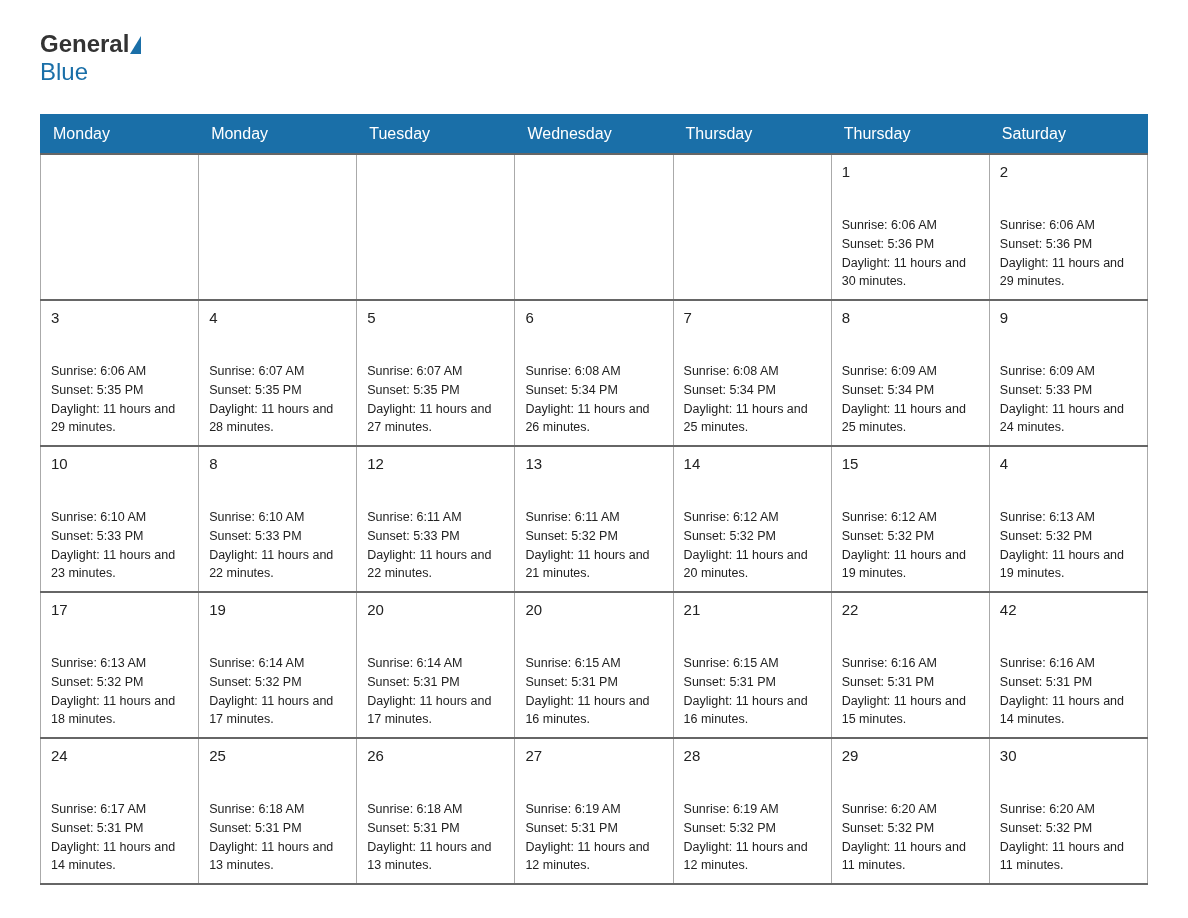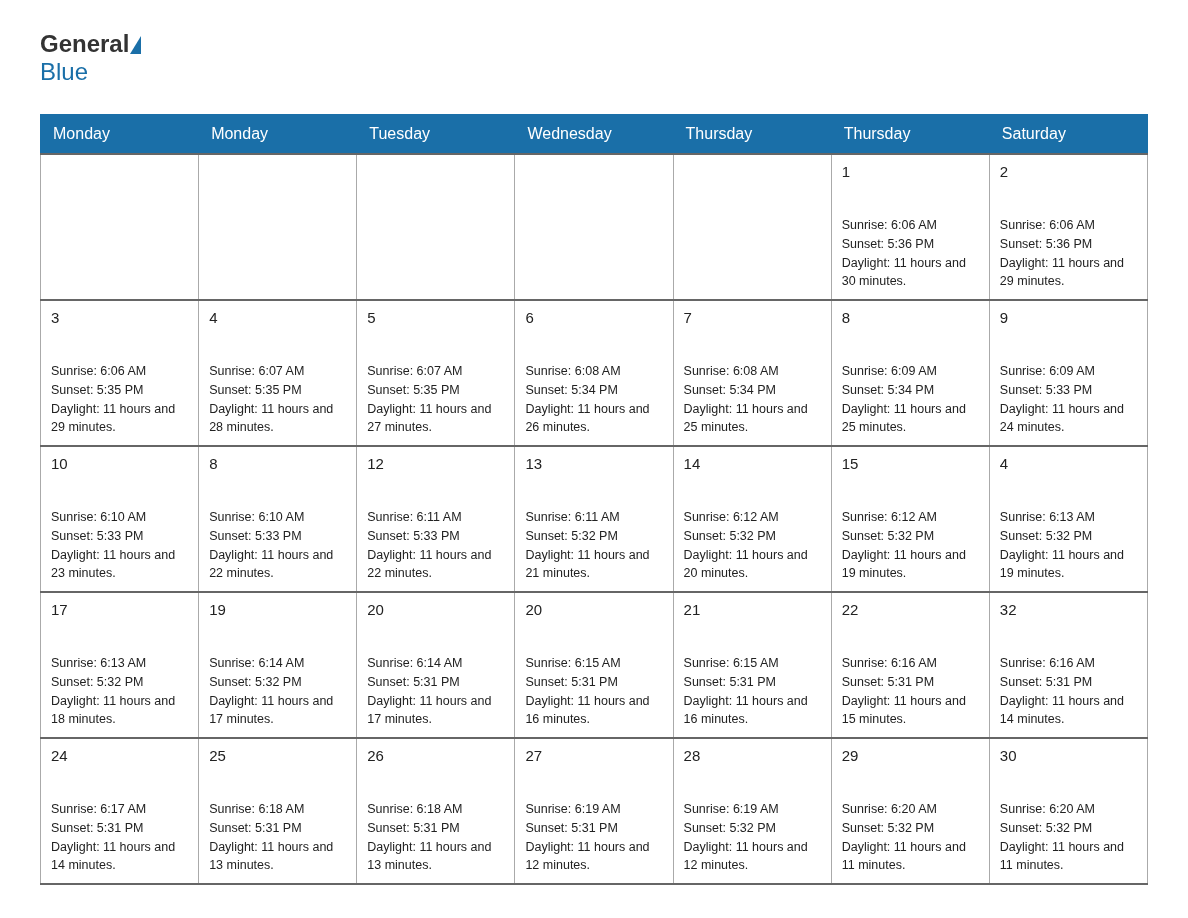--- a/index.html
+++ b/index.html
@@ -291,21 +291,21 @@
 and 16 minutes.</div>
         </td>
         <td>
           <span class="day-num">22</span>
           <div class="day-info">Sunrise: 6:16 AM
 Sunset: 5:31 PM
 Daylight: 11 hours
 and 15 minutes.</div>
         </td>
         <td>
-          <span class="day-num">32</span>
+          <span class="day-num">42</span>
           <div class="day-info">Sunrise: 6:16 AM
 Sunset: 5:31 PM
 Daylight: 11 hours
 and 14 minutes.</div>
         </td>
       </tr>
       <tr>
         <td>
           <span class="day-num">24</span>
           <div class="day-info">Sunrise: 6:17 AM

